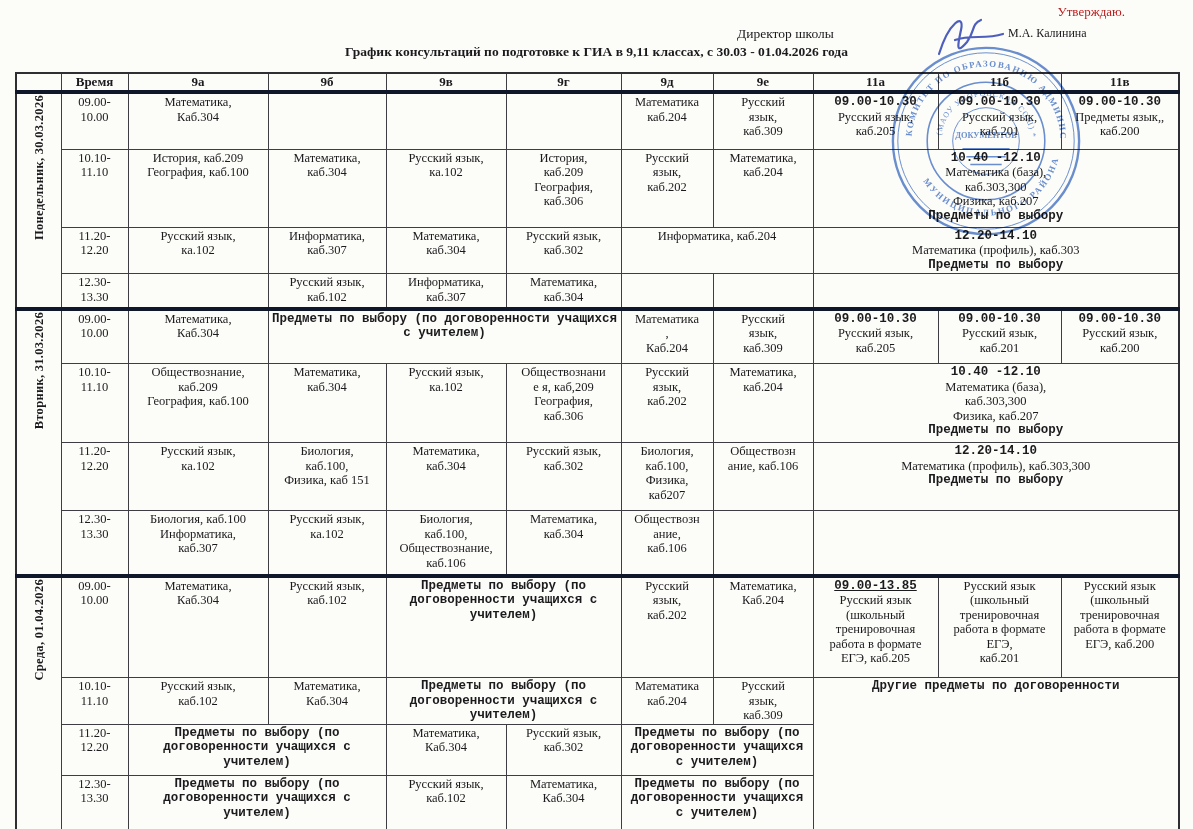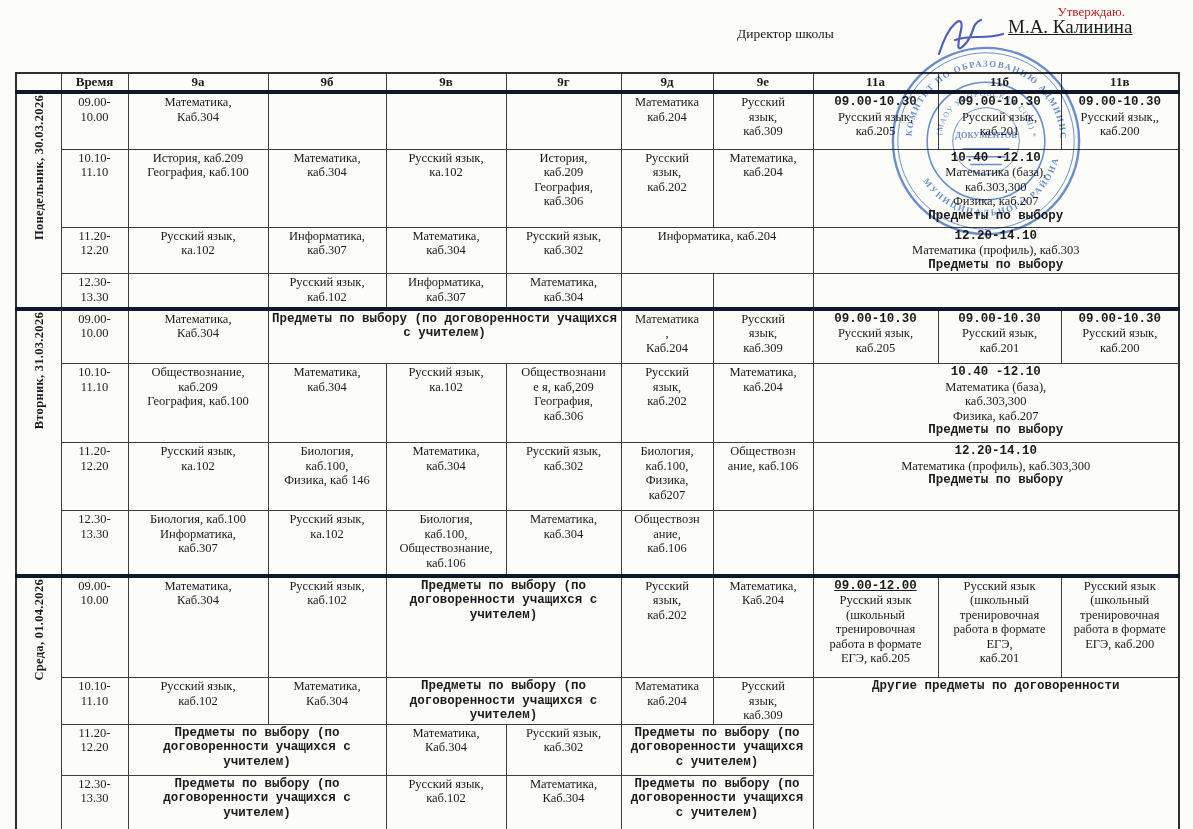--- a/index.html
+++ b/index.html
@@ -7,21 +7,21 @@
     width:1193px;height:829px;
     background:#fcfcf9;
     font-family:"Liberation Serif","DejaVu Serif",serif;
     color:#1b1b1d;
     position:relative;
     overflow:hidden;
   }
   .sheet{position:absolute;inset:0;}
   .approve{position:absolute;top:4px;right:68px;font-size:13px;color:#b91c1c;}
   .director-line{position:absolute;top:26px;left:737px;font-size:13.5px;}
-  .director-name{position:absolute;top:16px;left:1008px;font-size:19px;text-decoration:underline;}
+  .director-name{position:absolute;top:26px;left:1008px;font-size:12px;}
   .doc-title{position:absolute;top:44px;left:0;width:100%;text-align:center;font-size:13.5px;font-weight:bold;}
   .signature{position:absolute;top:10px;left:925px;width:100px;height:52px;}
   .stamp{position:absolute;top:43px;left:888px;width:196px;height:196px;opacity:.82;mix-blend-mode:multiply;pointer-events:none;}
   .stamp text{fill:var(--stamp-blue,#4a77c8);}
   .stamp circle{stroke:var(--stamp-blue,#4a77c8);fill:none;}
 
   table.sched{
     position:absolute;top:72px;left:15px;
     border-collapse:collapse;table-layout:fixed;
     width:1163px;
@@ -60,20 +60,21 @@
 <div class="sheet">
 
   <div class="approve">Утверждаю.</div>
   <div class="director-line">Директор школы</div>
   <div class="director-name">М.А. Калинина</div>
 
   <svg class="signature" viewBox="0 0 100 52">
     <path d="M14,44 C24,12 40,2 36,20 C33,34 30,46 42,32 C50,22 46,14 56,10 M30,30 C46,24 60,30 78,24" fill="none" stroke="#3a4cb6" stroke-width="2.2" stroke-linecap="round" opacity="0.9"></path>
   </svg>
 
+  <div class="doc-title">График консультаций по подготовке к  ГИА  в 9,11 классах, с 30.03 - 01.04.2026 года</div>
 
   <table class="sched">
     <colgroup>
         <col style="width: 45px;">
         <col style="width: 67px;">
         <col style="width: 140px;">
         <col style="width: 118px;">
         <col style="width: 120px;">
         <col style="width: 115px;">
         <col style="width: 92px;">
@@ -127,21 +128,21 @@
             <span class="line">Русский язык,</span>
             <span class="line">каб.205</span>
           </td>
           <td>
             <span class="line b">09.00-10.30</span>
             <span class="line">Русский язык,</span>
             <span class="line">каб.201</span>
           </td>
           <td>
             <span class="line b">09.00-10.30</span>
-            <span class="line">Русский язык,,</span>
+            <span class="line">Предметы язык,,</span>
             <span class="line">каб.200</span>
           </td>
         </tr>
         <tr style="height: 78px;">
           <td class="time-cell">
             <span class="line">10.10-</span>
             <span class="line">11.10</span>
           </td>
           <td>
             <span class="line">История, каб.209</span>
@@ -317,21 +318,21 @@
             <span class="line">11.20-</span>
             <span class="line">12.20</span>
           </td>
           <td>
             <span class="line">Русский язык,</span>
             <span class="line">ка.102</span>
           </td>
           <td>
             <span class="line">Биология,</span>
             <span class="line">каб.100,</span>
-            <span class="line">Физика, каб 146</span>
+            <span class="line">Физика, каб 151</span>
           </td>
           <td>
             <span class="line">Математика,</span>
             <span class="line">каб.304</span>
           </td>
           <td>
             <span class="line">Русский язык,</span>
             <span class="line">каб.302</span>
           </td>
           <td>
@@ -404,21 +405,21 @@
           <td>
             <span class="line">Русский</span>
             <span class="line">язык,</span>
             <span class="line">каб.202</span>
           </td>
           <td>
             <span class="line">Математика,</span>
             <span class="line">Каб.204</span>
           </td>
           <td>
-            <span class="line b u">09.00-12.00</span>
+            <span class="line b u">09.00-13.85</span>
             <span class="line">Русский язык</span>
             <span class="line">(школьный</span>
             <span class="line">тренировочная</span>
             <span class="line">работа в формате</span>
             <span class="line">ЕГЭ, каб.205</span>
           </td>
           <td>
             <span class="line">Русский язык</span>
             <span class="line">(школьный</span>
             <span class="line">тренировочная</span>

